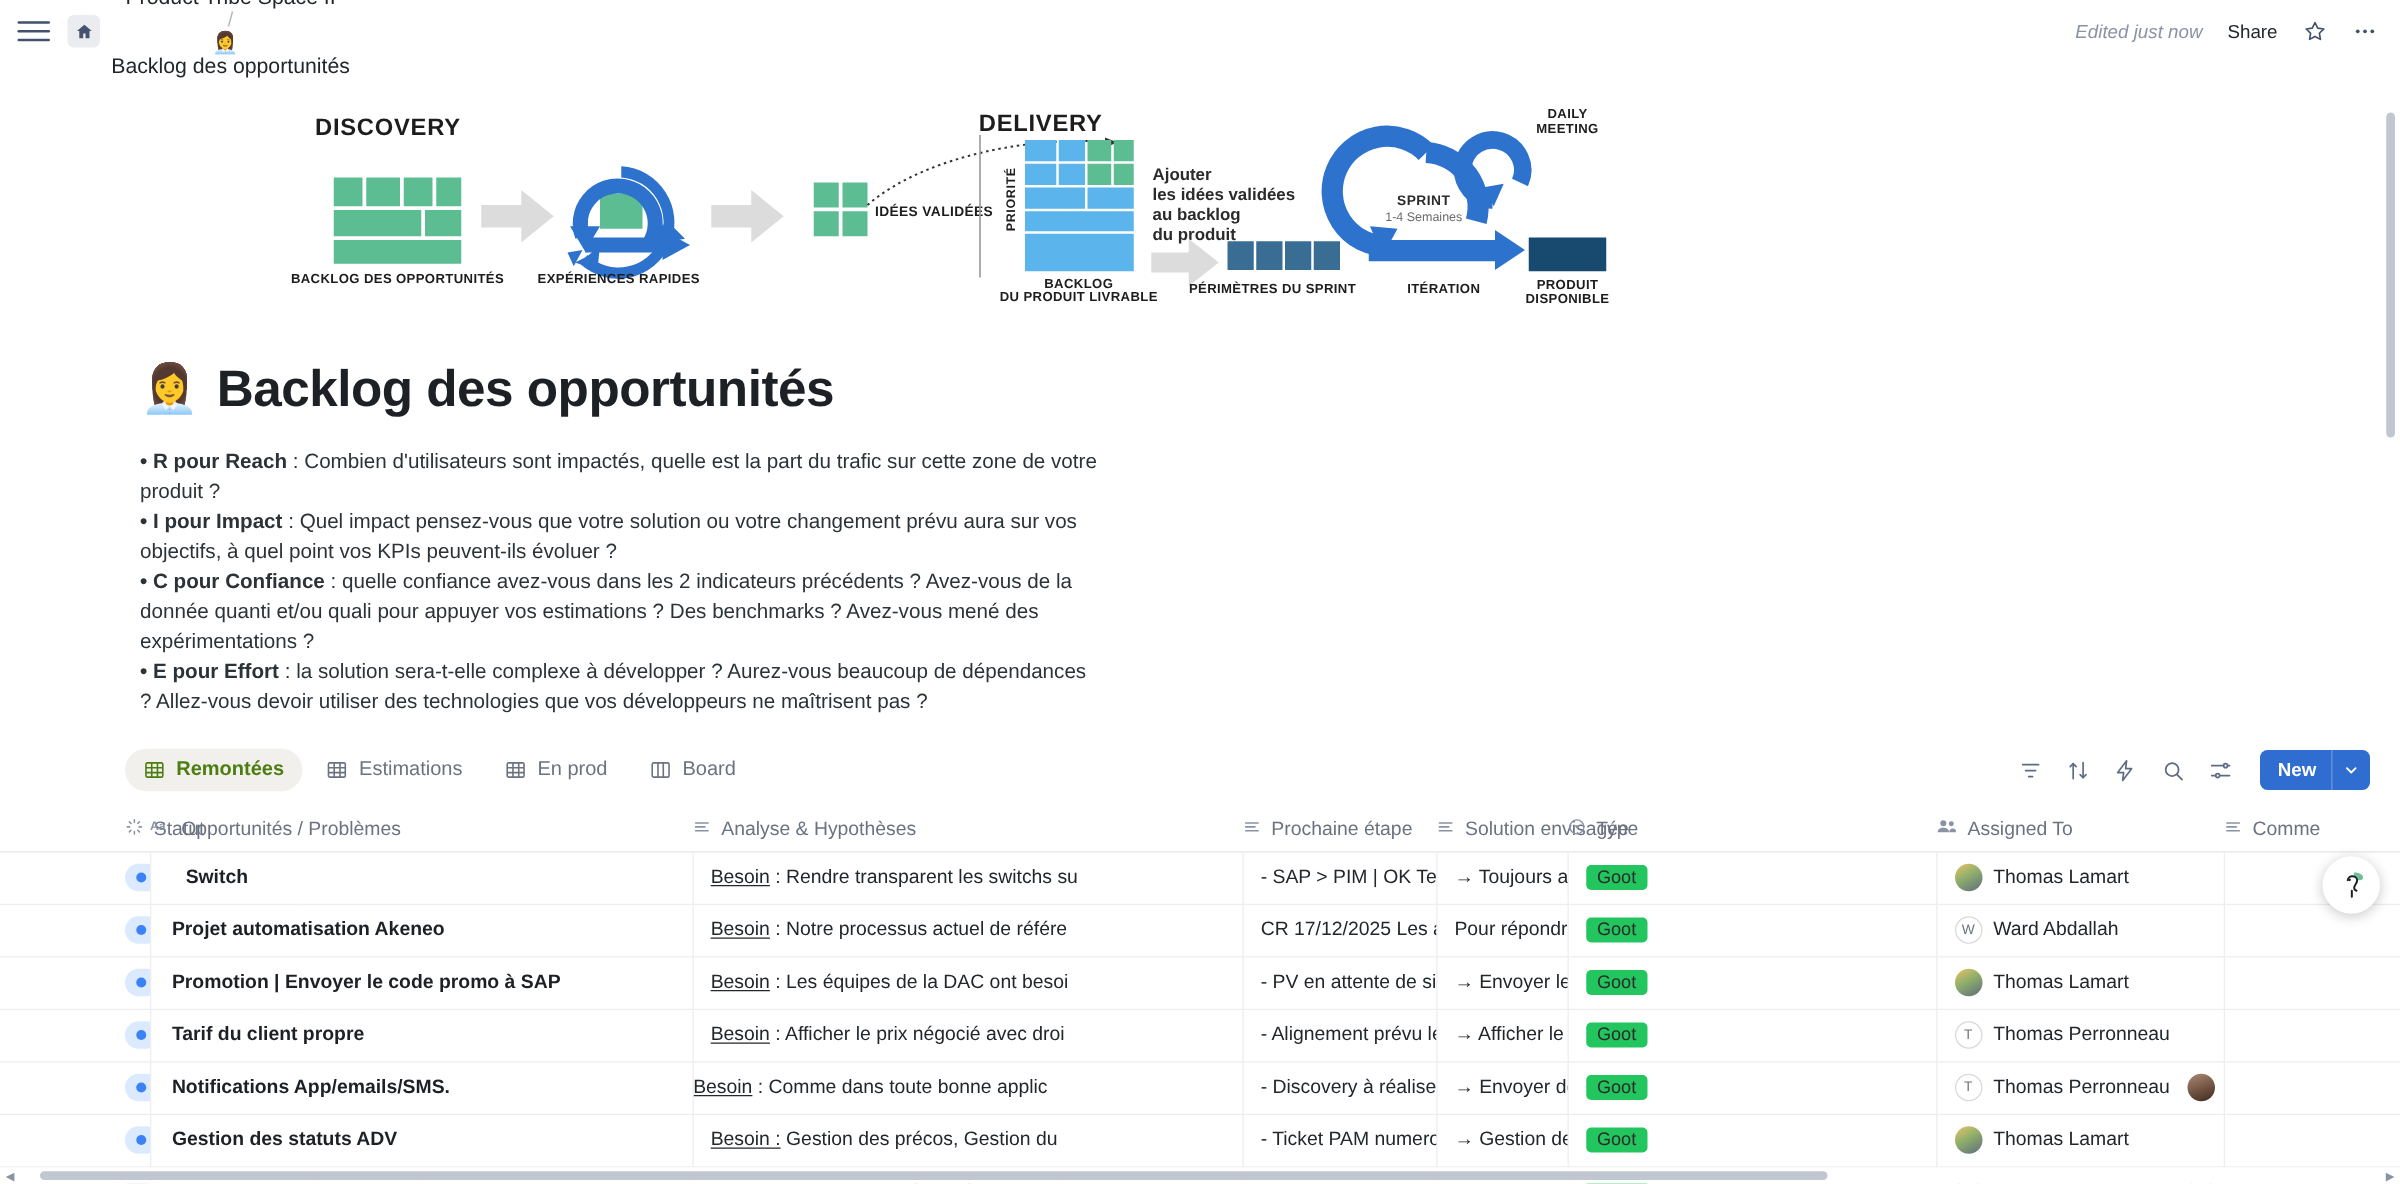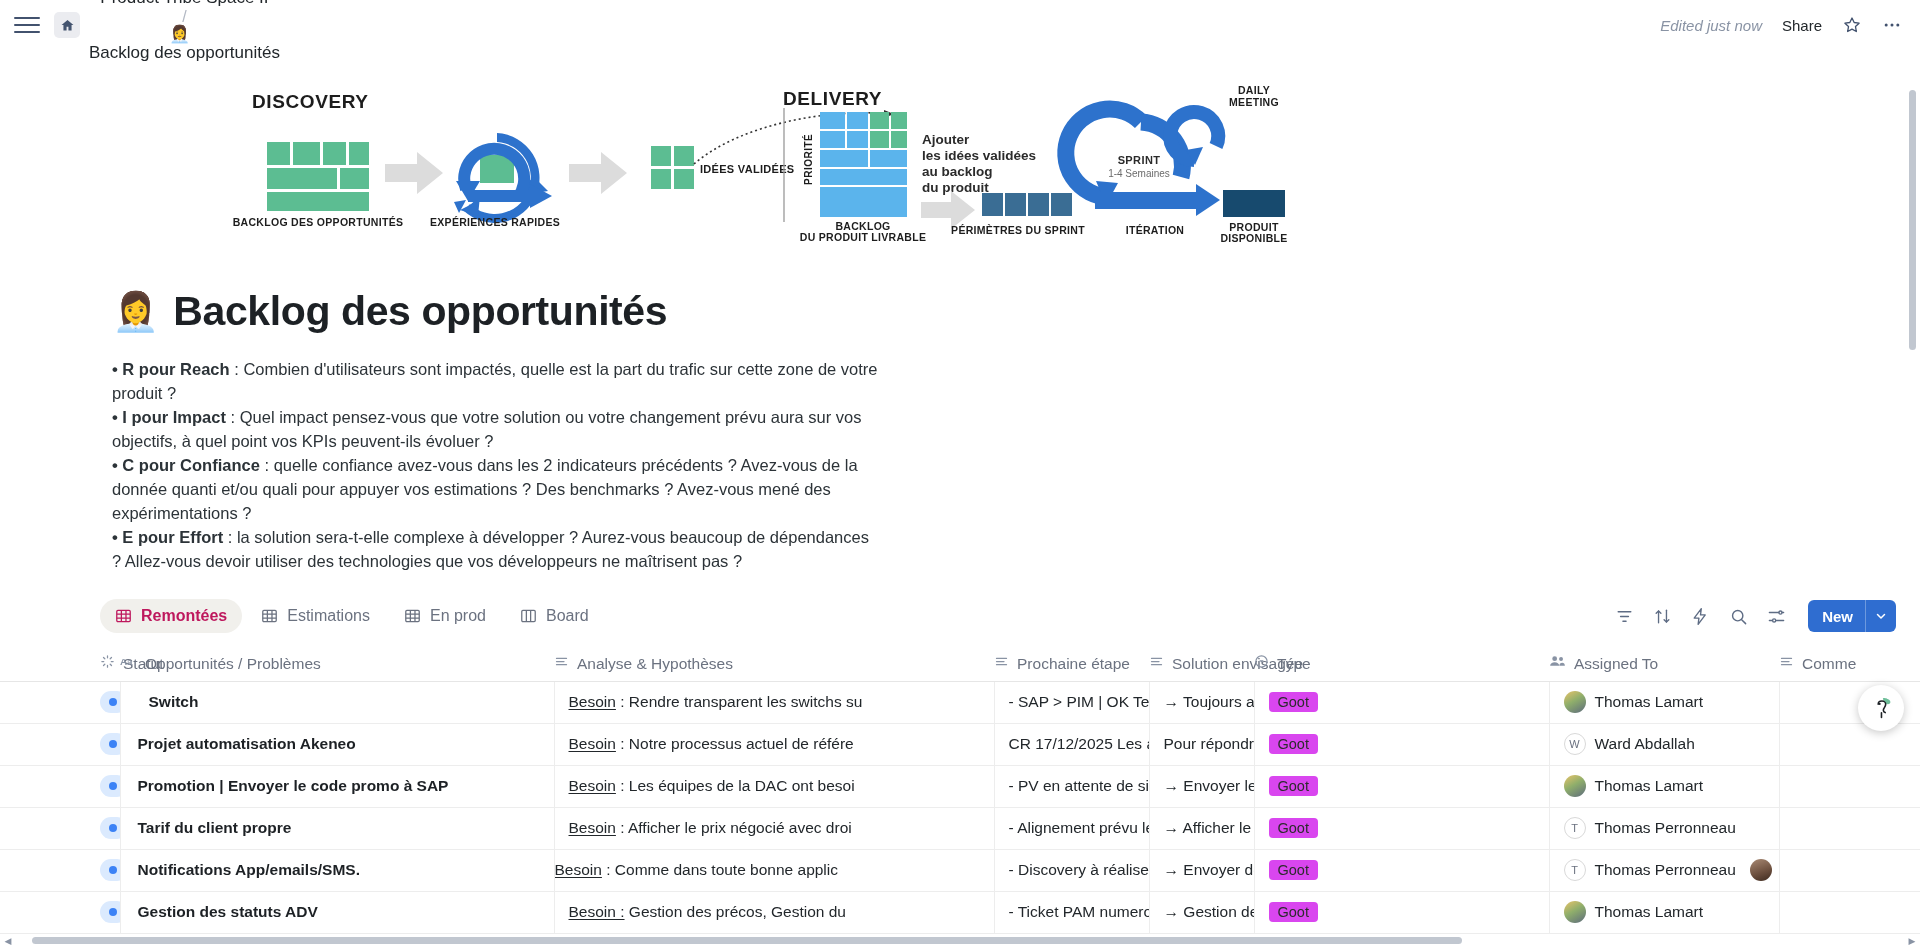--- a/index.html
+++ b/index.html
@@ -84,21 +84,21 @@
     display: flex; align-items: center;
     padding: 26px 24px 0 100px;
   }
   .tabs { display: flex; align-items: center; gap: 4px; }
   .tab {
     display: flex; align-items: center; gap: 9px;
     height: 34px; padding: 0 15px;
     border-radius: 17px;
     font-size: 16px; color: #6b7280; cursor: pointer; white-space: nowrap;
   }
-  .tab.active { background: #f1f0ec; color: #be185d; font-weight: 600; }
+  .tab.active { background: #f1f0ec; color: #4d7c0f; font-weight: 600; }
   .tab .ic { display: flex; align-items: center; }
   .toolbar { margin-left: auto; display: flex; align-items: center; gap: 18px; }
   .tool-ic { cursor: pointer; display: flex; align-items: center; justify-content: center; width: 20px; height: 20px;}
   .new-btn {
     display: flex; align-items: center;
     background: #2f6dd0; color: #fff; border-radius: 6px;
     height: 32px; font-size: 15px; font-weight: 600; cursor: pointer;
     margin-left: 4px; overflow: hidden;
   }
   .new-btn .lbl { padding: 0 12px 0 14px; }
@@ -135,21 +135,21 @@
   .status-pill {
     display: inline-flex; align-items: center; gap: 7px;
     background: #dbeafe; color: #1d2125;
     border-radius: 11px; height: 22px; padding: 0 11px 0 9px;
     font-size: 14.5px;
   }
   .status-dot { width: 8px; height: 8px; border-radius: 50%; background: #3b82f6; }
   .opp-name { font-weight: 600; color: #1d2125; }
   .besoin { text-decoration: underline; text-underline-offset: 2px; margin-top: 40px; }
   .type-pill {
-    display: inline-block; background: #d946ef; color: #2b2b2b;
+    display: inline-block; background: #22c55e; color: #2b2b2b;
     border-radius: 4px; padding: 2px 9px; font-size: 14.5px;
   }
   .assignee { display: inline-flex; align-items: center; gap: 9px; margin-right: 14px; vertical-align: middle;}
   .av {
     width: 22px; height: 22px; border-radius: 50%;
     display: inline-flex; align-items: center; justify-content: center;
     font-size: 11px; color: #6b7280; border: 1px solid #d9d9d9;
     background: #fff; overflow: hidden; flex: none;
   }
   .av.photo { border: none; }

